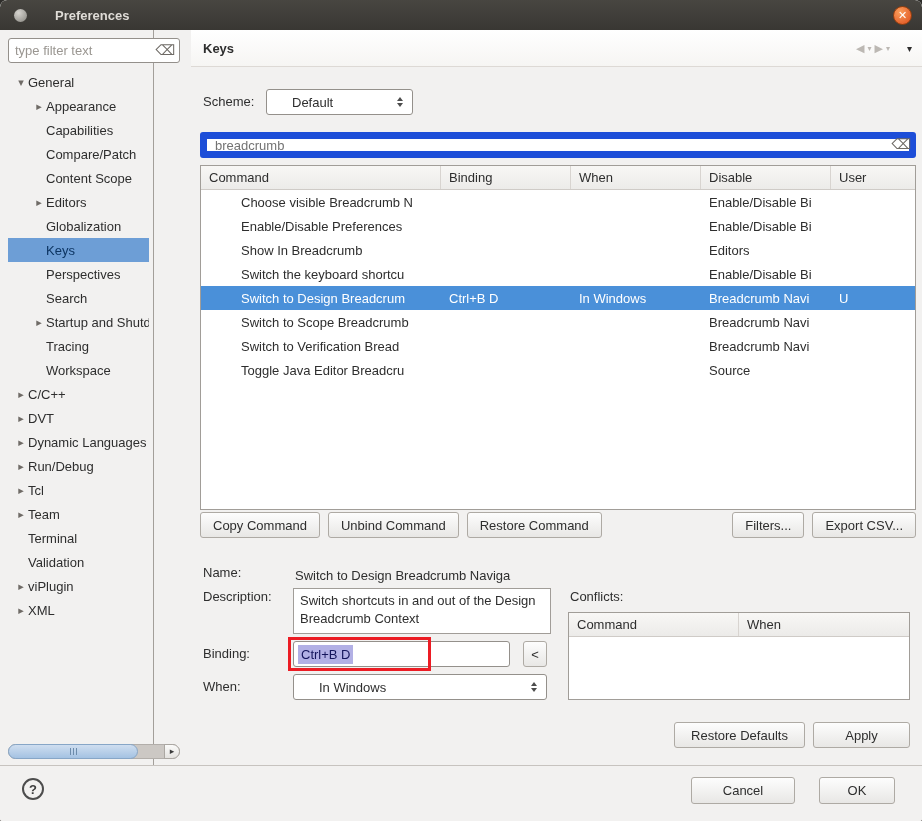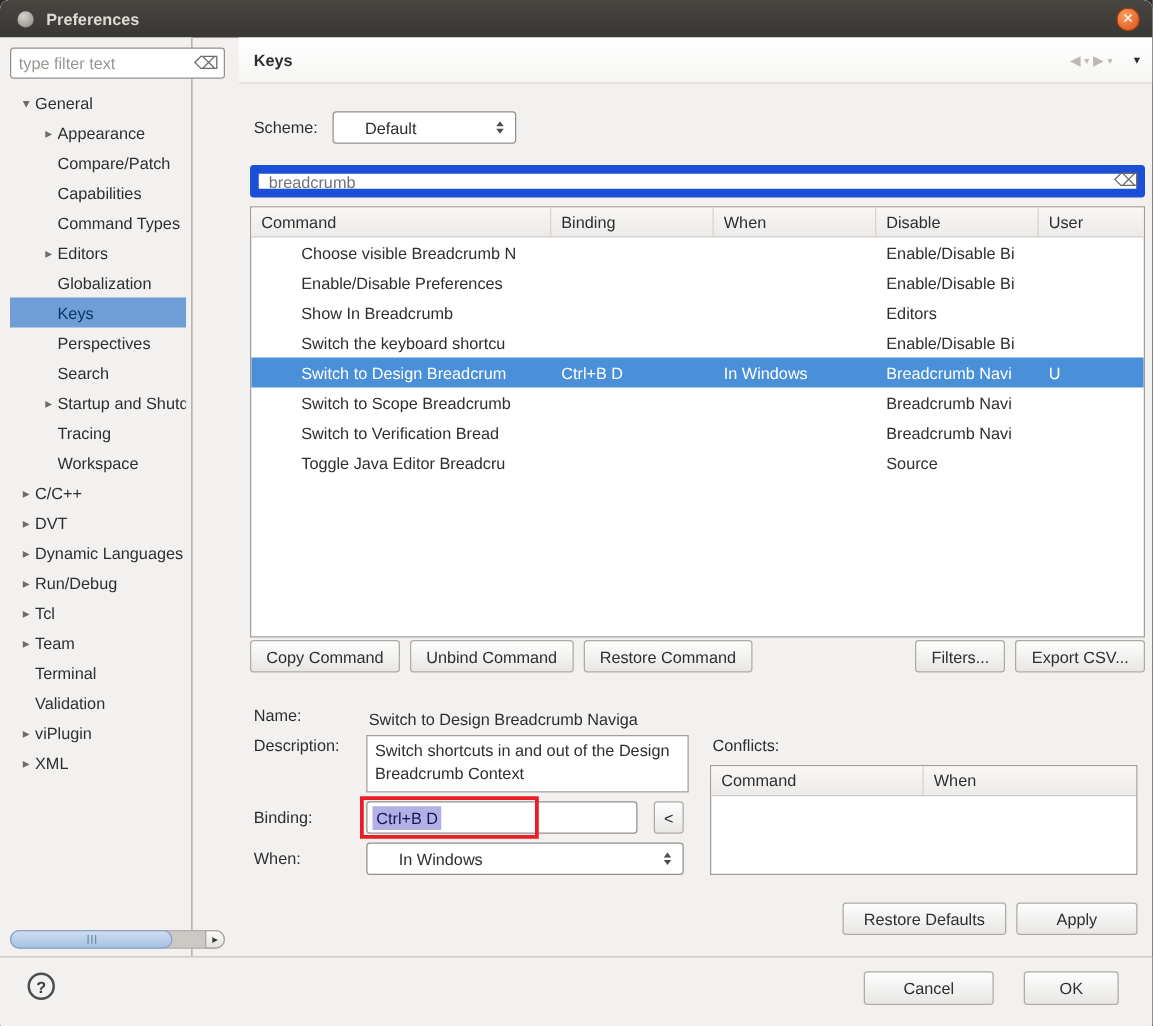--- a/index.html
+++ b/index.html
@@ -7,21 +7,21 @@
   .window { position:relative; width:922px; height:821px; overflow:hidden;
             font-family:"Liberation Sans","DejaVu Sans",sans-serif; font-size:13px; color:#2e2e2e;
             background:#f2f1f0; border-radius:7px 7px 2px 2px; }
 
   
   .titlebar { position:absolute; left:0; top:0; right:0; height:30px;
               background:linear-gradient(#484641,#393733); border-radius:7px 7px 0 0;
               display:flex; align-items:center; }
   .win-icon { width:13px; height:13px; border-radius:50%; margin-left:14px;
               background:radial-gradient(circle at 35% 30%, #d6d4cf, #87857f); }
-  .title-text { color:#dfdcd7; font-weight:bold; margin-left:10px; }
+  .title-text { color:#dfdcd7; font-weight:bold; margin-left:28px; }
   .close-btn { margin-left:auto; margin-right:10px; width:19px; height:19px; border-radius:50%;
                background:radial-gradient(circle at 35% 30%, #fb9e5b, #e4612c 75%);
                border:1px solid #96400f; color:#fff; font-size:11px; line-height:16px;
                text-align:center; font-weight:bold; cursor:pointer; }
 
   
   .sidebar { position:absolute; left:0; top:30px; width:154px; bottom:56px;
              background:#f2f1f0; border-right:1px solid #a39f9a; }
   .filter-wrap { position:absolute; left:8px; top:8px; width:172px; height:25px; }
   .filter-input { width:100%; height:100%; border:1px solid #94908b; border-radius:3px;
@@ -138,29 +138,29 @@
       <div class="titem lvl0">
           <span class="arr">▾</span>
           <span class="tlabel">General</span>
         </div>
       <div class="titem lvl1">
           <span class="arr">▸</span>
           <span class="tlabel">Appearance</span>
         </div>
       <div class="titem lvl1">
           <span class="arr"></span>
+          <span class="tlabel">Capabilities</span>
+        </div>
+      <div class="titem lvl1">
+          <span class="arr"></span>
           <span class="tlabel">Compare/Patch</span>
         </div>
       <div class="titem lvl1">
           <span class="arr"></span>
-          <span class="tlabel">Capabilities</span>
-        </div>
-      <div class="titem lvl1">
-          <span class="arr"></span>
-          <span class="tlabel">Command Types</span>
+          <span class="tlabel">Content Scope</span>
         </div>
       <div class="titem lvl1">
           <span class="arr">▸</span>
           <span class="tlabel">Editors</span>
         </div>
       <div class="titem lvl1">
           <span class="arr"></span>
           <span class="tlabel">Globalization</span>
         </div>
       <div class="titem lvl1 sel">

